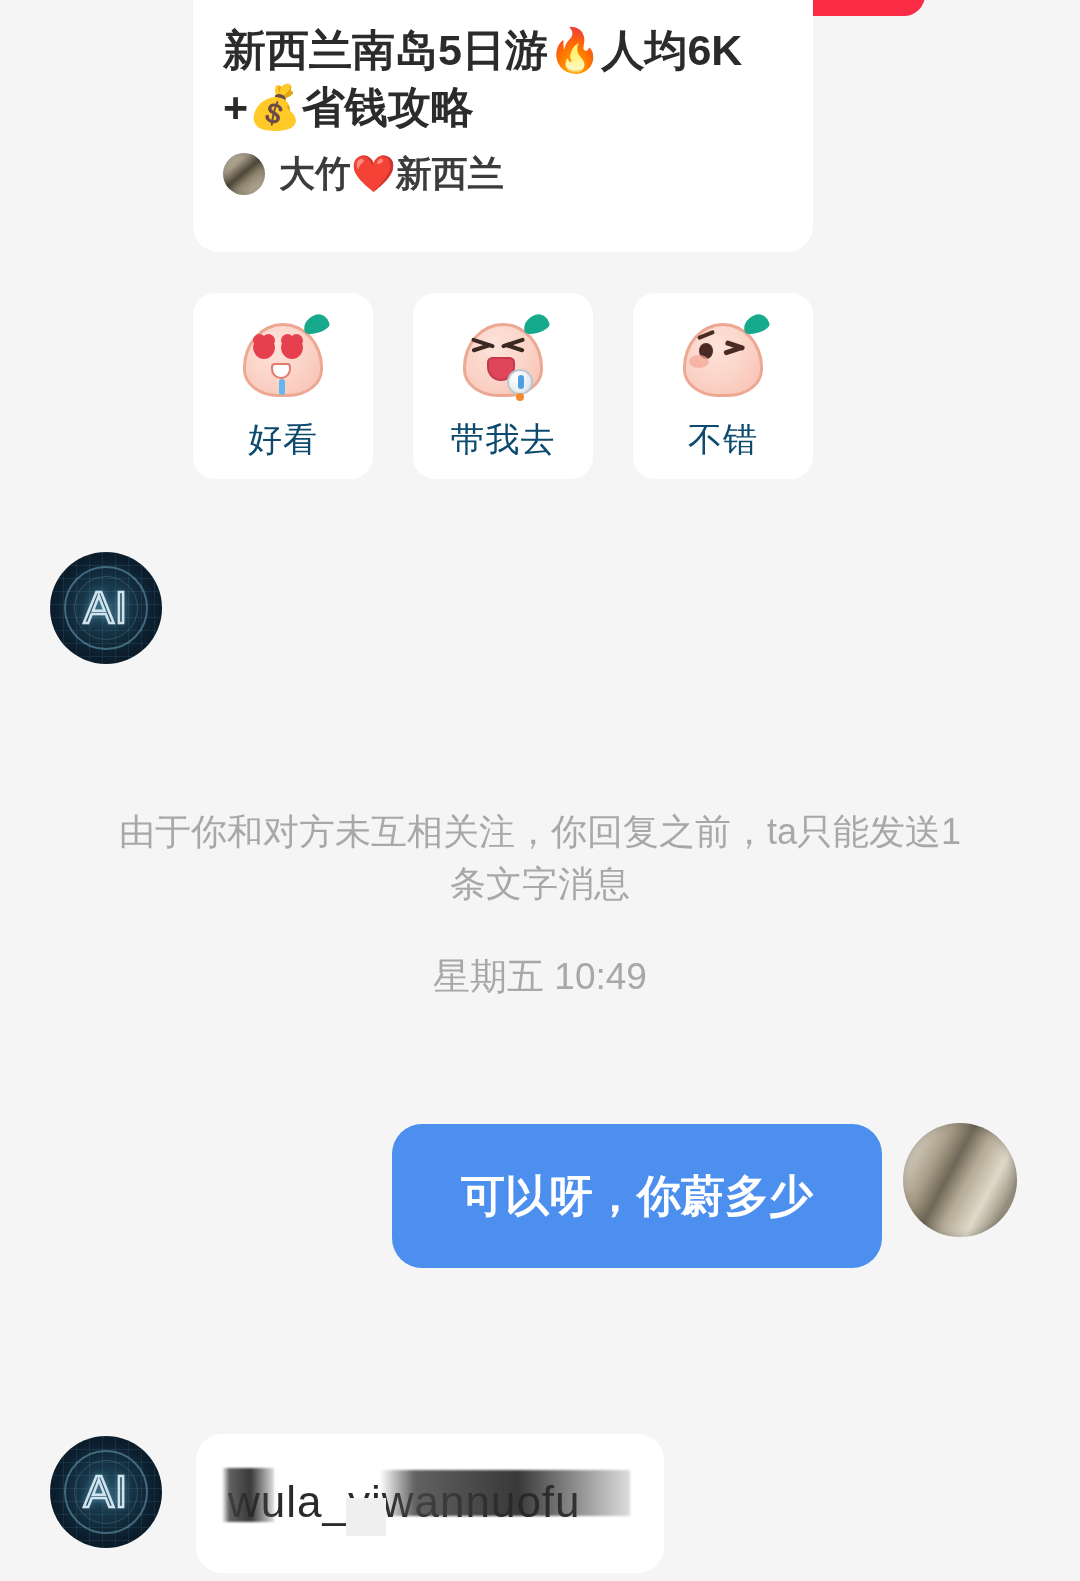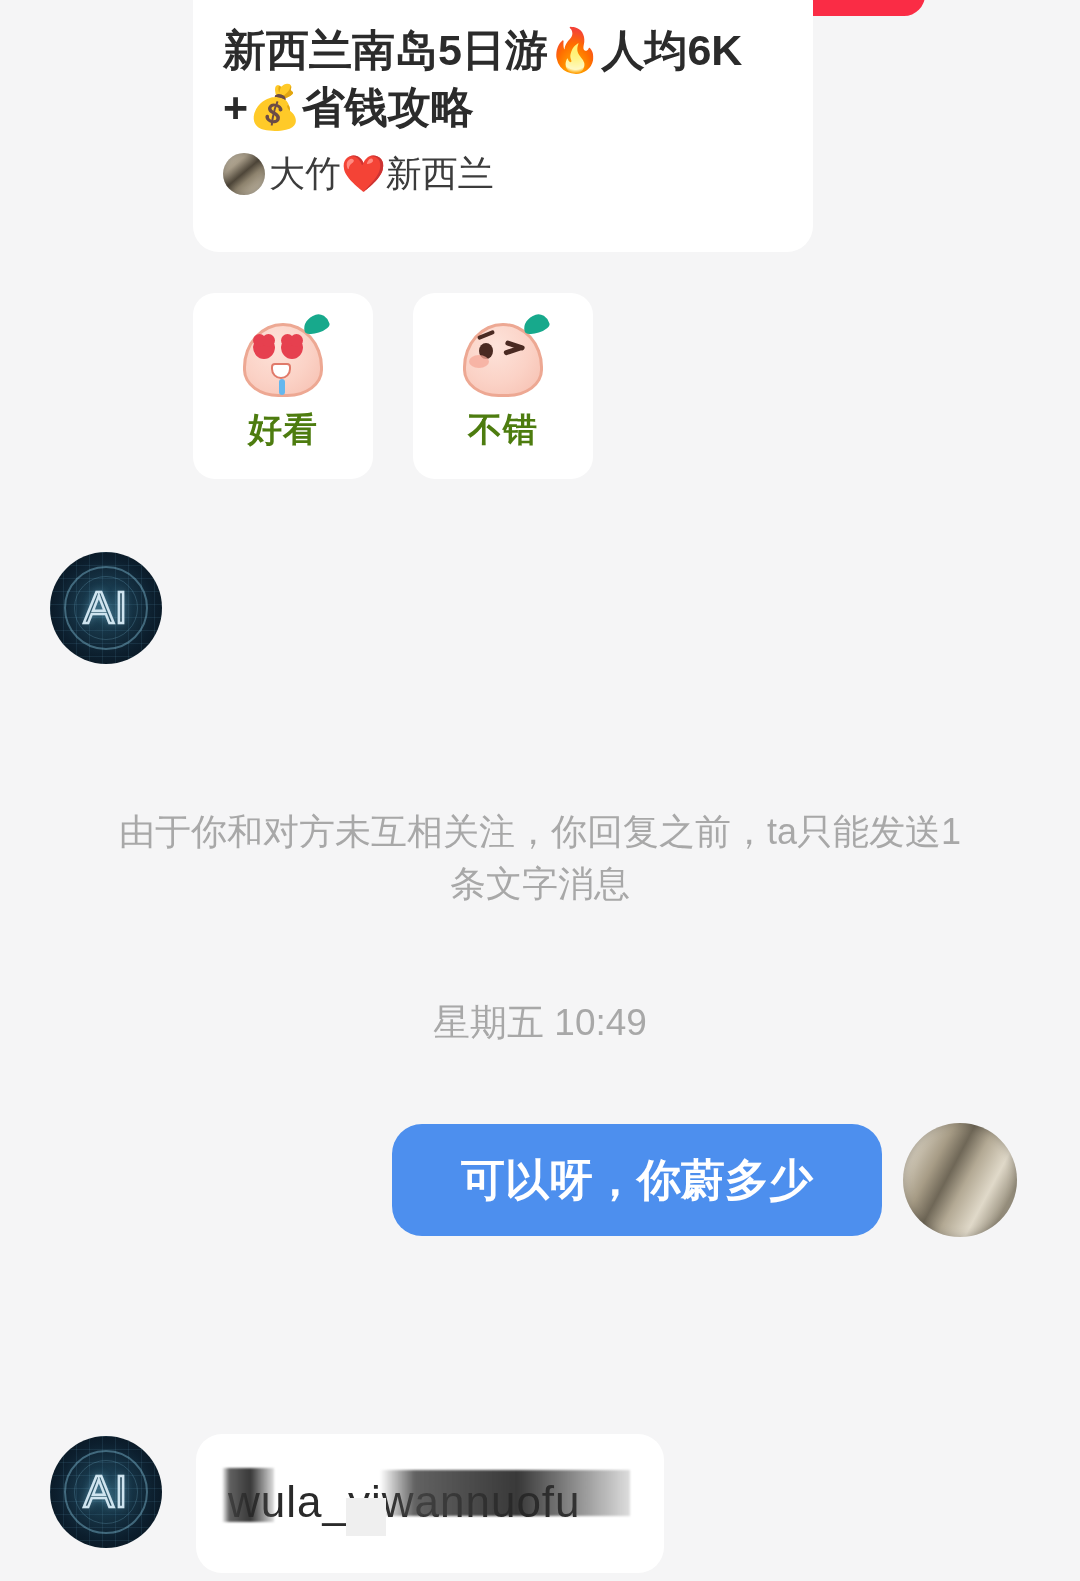--- a/index.html
+++ b/index.html
@@ -57,24 +57,24 @@
   .author-avatar {
     width: 42px;
     height: 42px;
     border-radius: 50%;
     flex: 0 0 42px;
     background:
       linear-gradient(140deg, #cfc6b4 0%, #a79c88 28%, #4e4639 48%, #8d826d 62%, #d6cdbb 100%);
     box-shadow: inset 0 0 6px rgba(0,0,0,0.25);
   }
   .author-name {
-    margin-left: 4px;
+    margin-left: 14px;
     font-size: 36px;
     color: #3c3c3c;
-    font-weight: 400;
+    font-weight: 700;
     white-space: nowrap;
   }
 
   
   .sticker-row {
     position: absolute;
     left: 193px;
     top: 293px;
     width: 620px;
     height: 186px;
@@ -92,23 +92,23 @@
     justify-content: flex-start;
     padding-top: 16px;
   }
   .sticker-art {
     position: relative;
     width: 96px;
     height: 96px;
   }
   .sticker-label {
     font-size: 34px;
-    color: #4d7c0f;
-    font-weight: 700;
-    margin-top: 2px;
+    color: #0c4a6e;
+    font-weight: 400;
+    margin-top: 12px;
     letter-spacing: 1px;
   }
 
   
   .peach {
     position: absolute;
     left: 8px;
     top: 14px;
     width: 80px;
     height: 74px;
@@ -402,20 +402,32 @@
         <div class="peach"></div>
         <div class="leaf"></div>
         <div class="heart-eye l"></div>
         <div class="heart-eye r"></div>
         <div class="open-mouth"></div>
         <div class="drip"></div>
       </div>
       <div class="sticker-label">好看</div>
     </div>
 
+    <div class="sticker-card">
+      <div class="sticker-art">
+        <div class="peach"></div>
+        <div class="leaf"></div>
+        <div class="squint l"></div>
+        <div class="squint r"></div>
+        <div class="laugh-mouth"></div>
+        <div class="mic"></div>
+        <div class="mic-dot"></div>
+      </div>
+      <div class="sticker-label">带我去</div>
+    </div>
 
     <div class="sticker-card">
       <div class="sticker-art">
         <div class="peach"></div>
         <div class="leaf"></div>
         <div class="wink-brow"></div>
         <div class="wink-eye"></div>
         <div class="wink-closed"></div>
         <div class="blush"></div>
       </div>
@@ -429,25 +441,25 @@
     <div class="ai-ring"></div>
     <div class="ai-ring2"></div>
     <div class="ai-text">AI</div>
   </div>
 
 
   <div class="system-note" style="left:110px; top:806px; width:860px;">
     <span>由于你和对方未互相关注，你回复之前，ta只能发送1条文字消息</span>
   </div>
 
-  <div class="timestamp" style="top:998px;">
+  <div class="timestamp" style="top:952px;">
     <span>星期五 10:49</span>
   </div>
 
-  <div class="bubble-out" style="left:392px; top:1124px; width:490px; height:112px;">
+  <div class="bubble-out" style="left:392px; top:1124px; width:490px; height:144px;">
     <span>可以呀，你蔚多少</span>
   </div>
 
   <div class="user-avatar" style="left:903px; top:1123px;"></div>
 
 
   <div class="ai-avatar" style="left:50px; top:1436px;">
     <div class="ai-grid"></div>
     <div class="ai-ring"></div>
     <div class="ai-ring2"></div>

